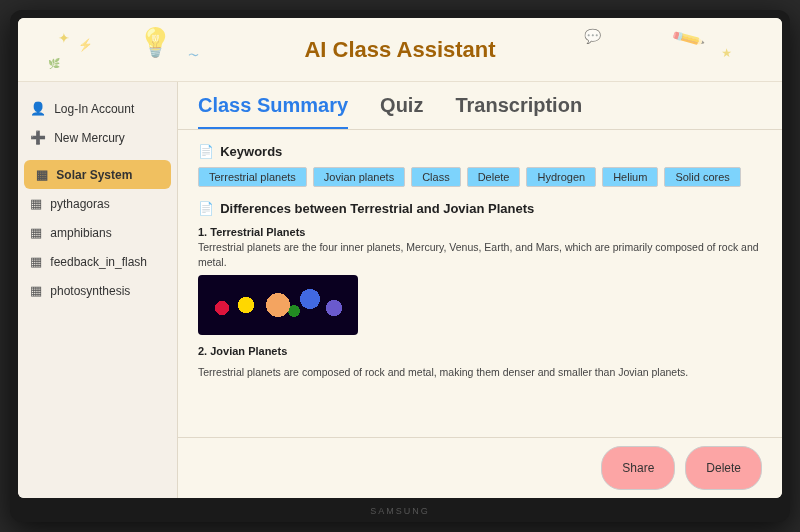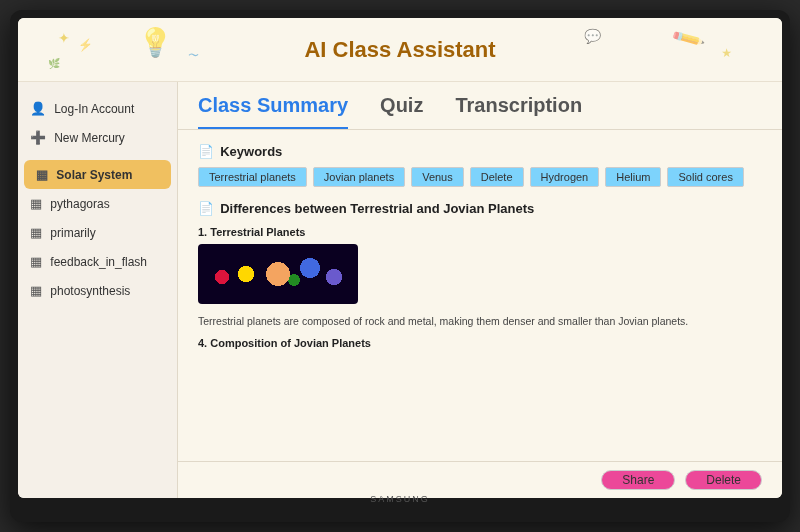--- a/index.html
+++ b/index.html
@@ -24,21 +24,21 @@
       width: 100%;
       height: 100%;
       background: #f5f0e8;
       border-radius: 6px;
       overflow: hidden;
       display: flex;
       flex-direction: column;
     }
     .tv-brand {
       position: absolute;
-      bottom: 18px;
+      bottom: 6px;
       left: 50%;
       transform: translateX(-50%);
       color: #555;
       font-size: 9px;
       letter-spacing: 2px;
     }
     
     .header {
       background: #faf6eb;
       border-bottom: 1px solid #e8e0d0;
@@ -229,27 +229,27 @@
     
     .content-footer {
       display: flex;
       justify-content: flex-end;
       gap: 10px;
       padding: 8px 20px;
       background: #faf6eb;
       border-top: 1px solid #e0d8c8;
     }
     .footer-btn {
-      padding: 2px 20px;
+      padding: 14px 20px;
       border-radius: 20px;
       font-size: 12px;
       font-weight: 500;
       cursor: pointer;
       border: 1.5px solid #ccc;
-      background: #ec4899;
+      background: #fca5a5;
       color: #333;
     }
     
     .content-body::-webkit-scrollbar { width: 4px; }
     .content-body::-webkit-scrollbar-track { background: transparent; }
     .content-body::-webkit-scrollbar-thumb { background: #ccc; border-radius: 2px; }
   </style>
 </head>
 <body>
 
@@ -285,21 +285,21 @@
         <div class="sidebar-item active">
           <span class="sidebar-item-icon">▦</span>
           <span>Solar System</span>
         </div>
         <div class="sidebar-item">
           <span class="sidebar-item-icon">▦</span>
           <span>pythagoras</span>
         </div>
         <div class="sidebar-item">
           <span class="sidebar-item-icon">▦</span>
-          <span>primarily</span>
+          <span>amphibians</span>
         </div>
         <div class="sidebar-item">
           <span class="sidebar-item-icon">▦</span>
           <span>feedback_in_flash</span>
         </div>
         <div class="sidebar-item">
           <span class="sidebar-item-icon">▦</span>
           <span>photosynthesis</span>
         </div>
       </div>
@@ -314,49 +314,48 @@
 
         <div class="content-body">
 
           <div class="section-header">
             <span>📄</span>
             <span>Keywords</span>
           </div>
           <div class="keywords-row">
             <span class="keyword-tag">Terrestrial planets</span>
             <span class="keyword-tag">Jovian planets</span>
-            <span class="keyword-tag">Venus</span>
+            <span class="keyword-tag">Class</span>
             <span class="keyword-tag">Delete</span>
             <span class="keyword-tag">Hydrogen</span>
             <span class="keyword-tag">Helium</span>
             <span class="keyword-tag">Solid cores</span>
           </div>
 
           <div class="diff-section-title">
             <span>📄</span>
             <span>Differences between Terrestrial and Jovian Planets</span>
           </div>
 
           <div class="numbered-item">
             <div class="numbered-title">1. Terrestrial Planets</div>
+            <div class="numbered-desc">Terrestrial planets are the four inner planets, Mercury, Venus, Earth, and Mars, which are primarily composed of rock and metal.</div>
             <div class="planet-image">
               <div class="planet-image-inner"></div>
             </div>
           </div>
 
           <div class="numbered-item">
+            <div class="numbered-title">2. Jovian Planets</div>
           </div>
 
           <div class="numbered-item">
             <div class="numbered-desc">Terrestrial planets are composed of rock and metal, making them denser and smaller than Jovian planets.</div>
           </div>
 
-          <div class="numbered-item">
-            <div class="numbered-title">4. Composition of Jovian Planets</div>
-          </div>
         </div>
 
         <div class="content-footer">
           <button class="footer-btn">Share</button>
           <button class="footer-btn">Delete</button>
         </div>
       </div>
     </div>
   </div>
   <div class="tv-brand">SAMSUNG</div>

